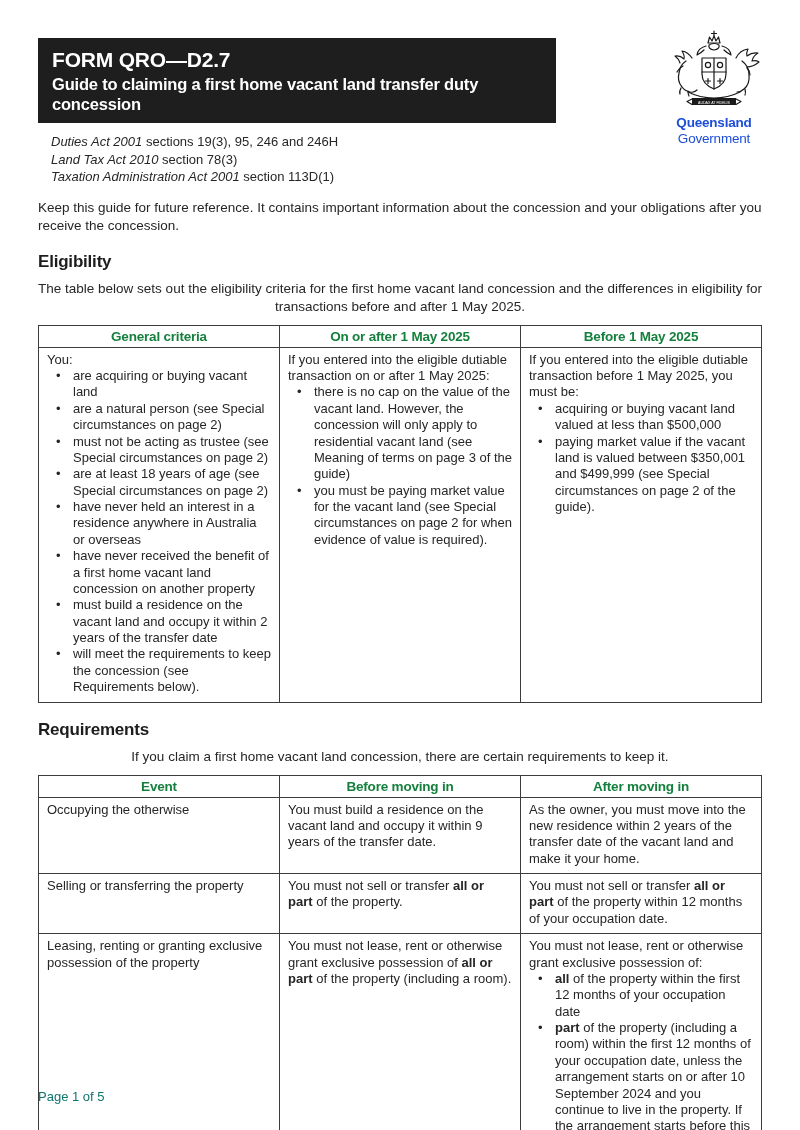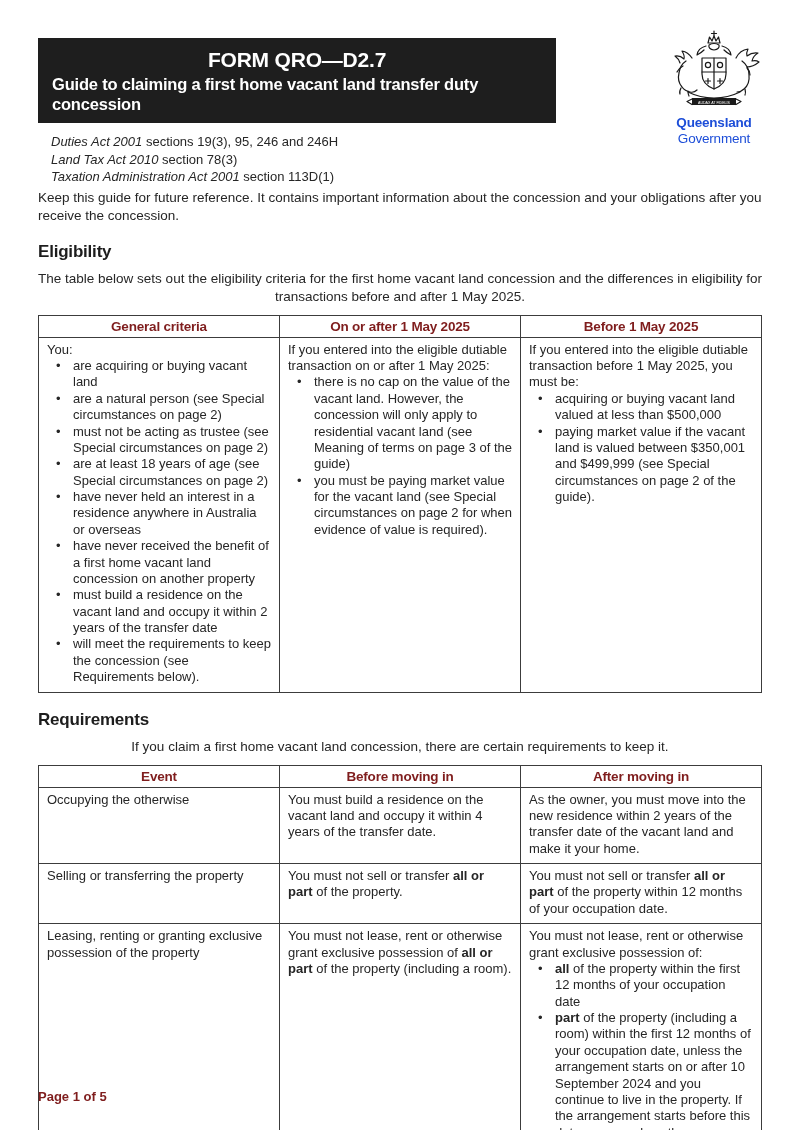--- a/index.html
+++ b/index.html
@@ -13,64 +13,64 @@
   }
   .content { padding: 38px 38px 0 38px; }
 
   
   .header-row { position: relative; }
   .title-box {
     background: #1e1e1e; color: #ffffff;
     width: 518px; padding: 10px 14px 9px 14px;
     letter-spacing: -0.2px;
   }
-  .form-code { font-size: 21px; font-weight: bold; line-height: 1.15; text-align: center; }
+  .form-code { font-size: 21px; font-weight: bold; line-height: 1.15; }
   .form-title { font-size: 16.5px; font-weight: bold; line-height: 1.22; margin-top: 2px; width: 480px; }
   .form-version { font-size: 11px; font-weight: bold; margin-top: 4px; }
 
   .logo {
     position: absolute; top: -10px; right: -10px; width: 116px;
     text-align: center; color: #1d4ed8;
   }
   .logo svg { display: block; margin: 0 auto; }
   .logo-name { font-size: 13.5px; font-weight: bold; line-height: 1.1; letter-spacing: -0.2px; }
   .logo-sub { font-size: 13.5px; line-height: 1.15; letter-spacing: -0.2px; }
 
   
   .legislation { margin-top: 10px; padding-left: 13px; font-size: 13px; line-height: 1.32; }
   .act-line i { font-style: italic; }
 
-  .intro { margin-top: 4px; font-size: 13.5px; line-height: 1.33; }
+  .intro { margin-top: 14px; font-size: 13.5px; line-height: 1.33; }
 
   h2.section-heading {
     font-size: 17px; font-weight: bold; letter-spacing: -0.2px;
     margin-top: 17px; margin-bottom: 8px; color: #1d1d1d;
   }
   .section-desc { font-size: 13.5px; line-height: 1.33; margin-bottom: 9px; text-align: center; }
 
   table.doc-table {
     width: 100%; border-collapse: collapse; table-layout: fixed;
     margin-bottom: 4px;
   }
   table.doc-table th {
     border: 1px solid #3c3c3c; font-size: 13.5px; font-weight: bold;
-    text-align: center; padding: 3px 4px; letter-spacing: -0.2px; color: #7f1d1d;
+    text-align: center; padding: 3px 4px; letter-spacing: -0.2px; color: #15803d;
   }
   table.doc-table td {
     border: 1px solid #3c3c3c; vertical-align: top;
     font-size: 13px; line-height: 1.26; padding: 4px 8px 6px 8px;
   }
   .cell-p { margin: 0; }
   .cell-ul { list-style: none; margin: 0; padding: 0; }
   .cell-ul li { position: relative; padding-left: 26px; }
   .cell-ul li::before { content: "\2022"; position: absolute; left: 9px; }
 
   .footer {
     position: absolute; left: 38px; bottom: 26px;
-    font-size: 13px; color: #7f1d1d; font-weight: bold;
+    font-size: 13px; color: #0f766e;
   }
 </style>
 </head>
 <body>
 
 <div class="content">
 
   <div class="header-row">
     <div class="title-box">
       <div class="form-code">FORM QRO—D2.7</div>
@@ -172,21 +172,21 @@
       <tr>
         <th>Event</th>
         <th>Before moving in</th>
         <th>After moving in</th>
       </tr>
     </thead>
     <tbody id="requirements-body">
         <tr>
           <td>Occupying the otherwise</td>
           <td>
-            <p class="cell-p">You must build a residence on the vacant land and occupy it within 4 years of the transfer date.</p>
+            <p class="cell-p">You must build a residence on the vacant land and occupy it within 9 years of the transfer date.</p>
           </td>
           <td>
             <p class="cell-p">As the owner, you must move into the new residence within 2 years of the transfer date of the vacant land and make it your home.</p>
           </td>
         </tr>
         <tr>
           <td>Selling or transferring the property</td>
           <td>
             <p class="cell-p">You must not sell or transfer <b>all or part</b> of the property.</p>
           </td>

